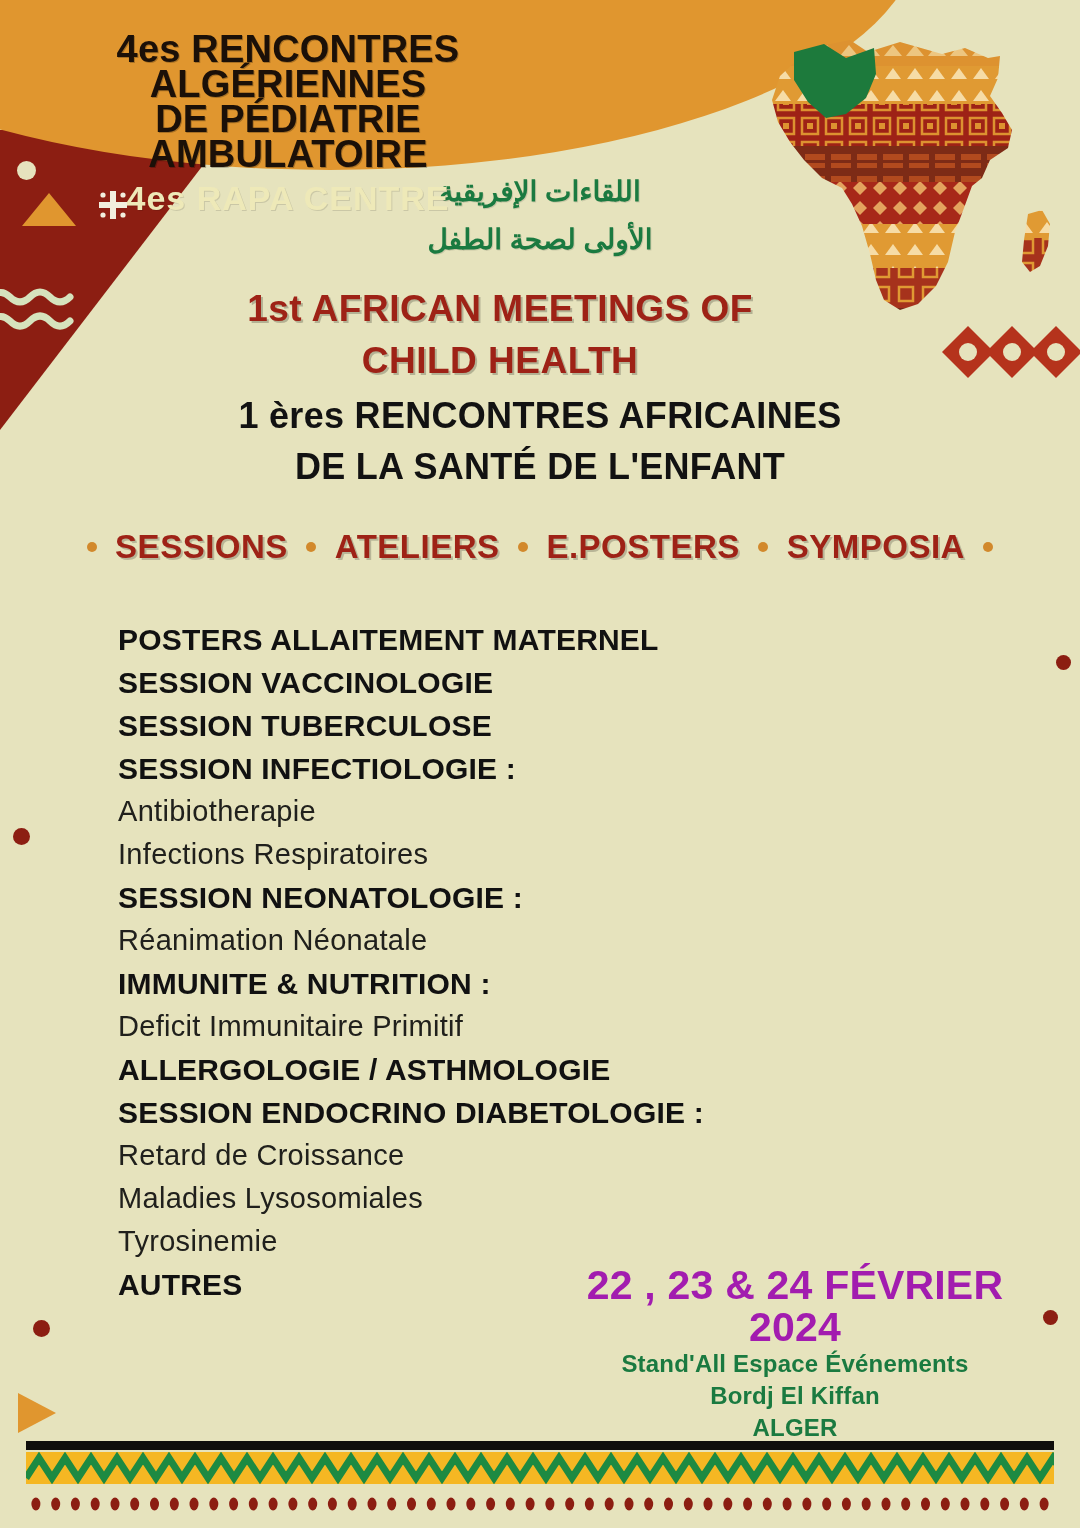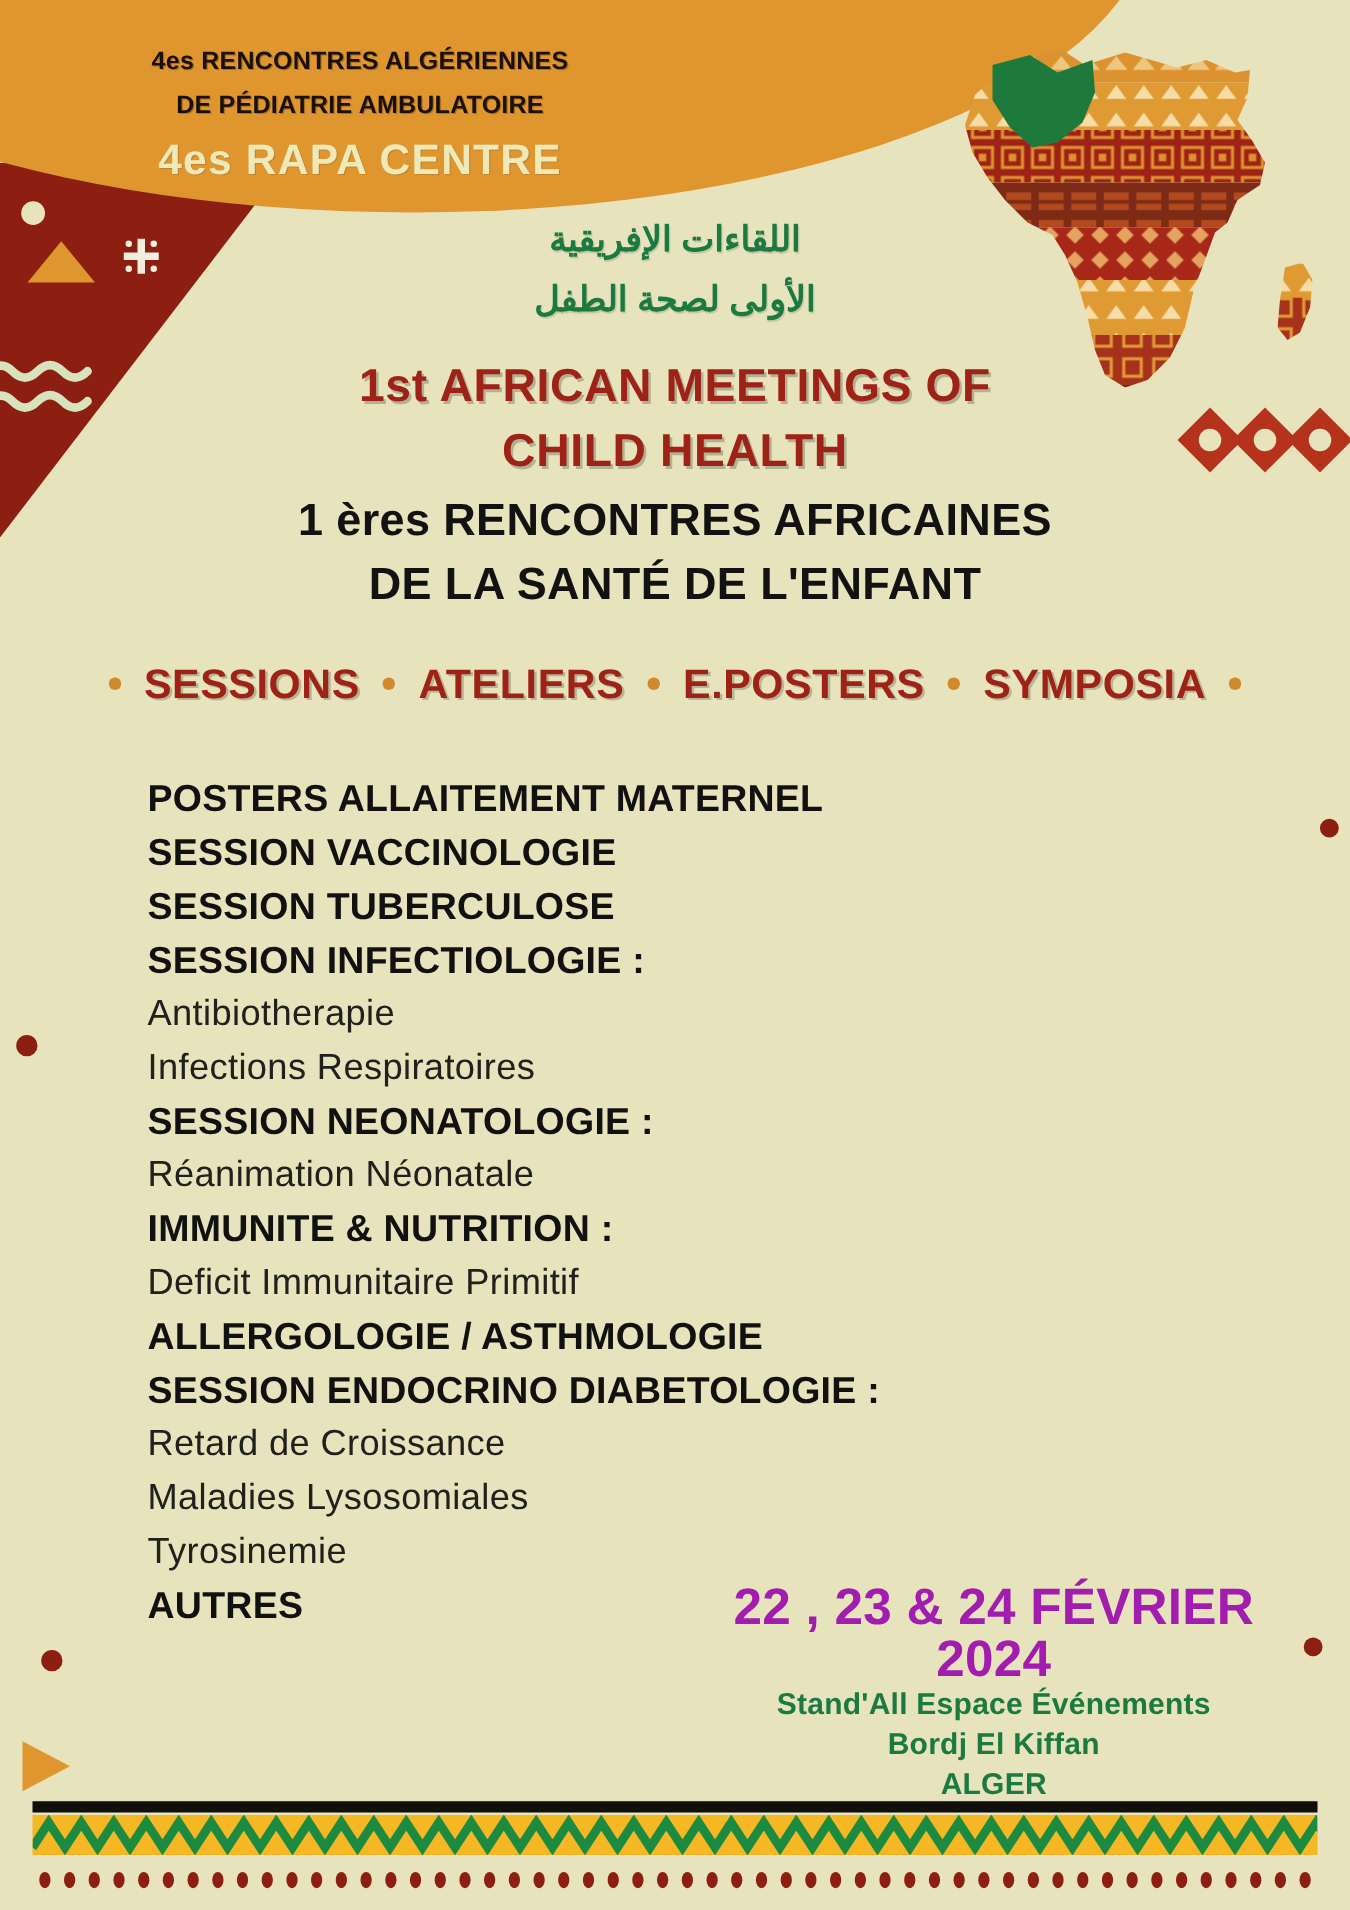--- a/index.html
+++ b/index.html
@@ -134,21 +134,20 @@
     top: 283px;
     width: 1000px;
     text-align: center;
     z-index: 4;
     color: #9e2216;
     font-weight: 900;
     font-size: 37px;
     line-height: 52px;
     letter-spacing: 0.5px;
     text-shadow: 2px 2px 0 rgba(0,0,0,0.22);
-    margin-left: 40px;
   }
   .title-fr {
     position: absolute;
     left: 0;
     top: 390px;
     width: 1080px;
     text-align: center;
     z-index: 4;
     color: #121212;
     font-weight: 900;
@@ -162,21 +161,21 @@
     position: absolute;
     left: 18px;
     top: 32px;
     width: 540px;
     z-index: 5;
     text-align: center;
   }
   .hdr-line1 {
     color: #1b1008;
     font-weight: 900;
-    font-size: 20px;
+    font-size: 38px;
     line-height: 35px;
     letter-spacing: 0.2px;
     text-shadow: 1px 1px 0 rgba(0,0,0,0.25);
   }
   .hdr-line2 {
     color: #eee9b8;
     font-weight: 900;
     font-size: 34px;
     line-height: 45px;
     letter-spacing: 1px;

